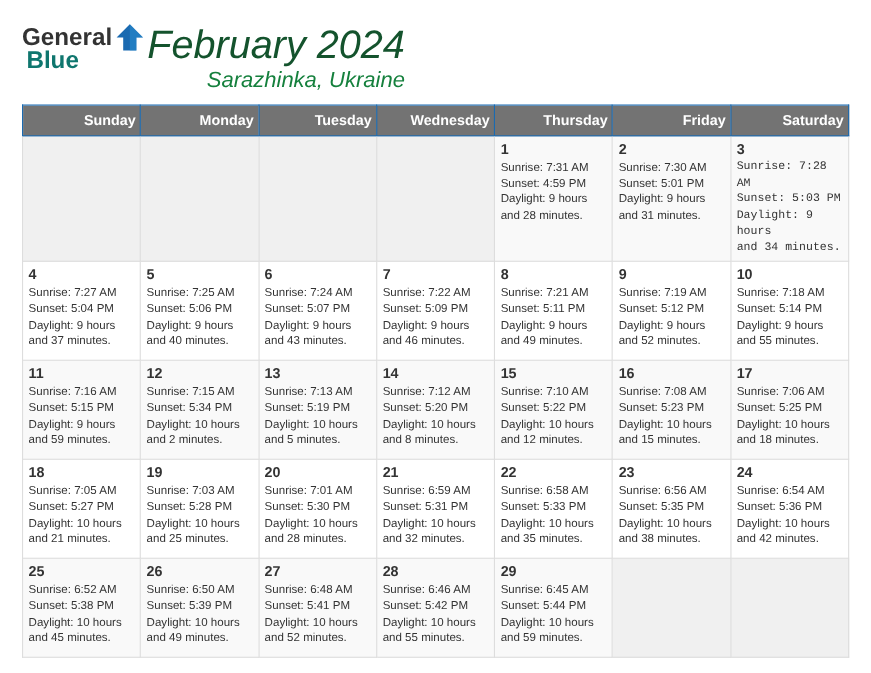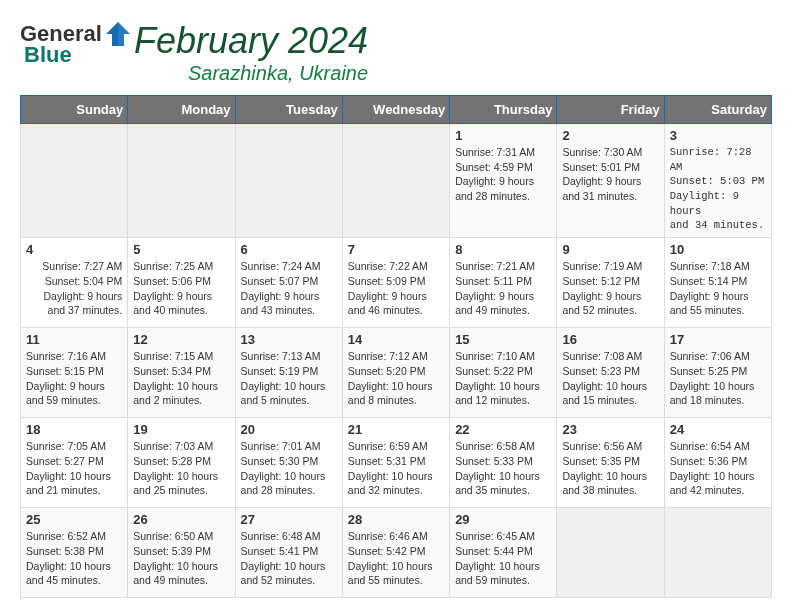--- a/index.html
+++ b/index.html
@@ -145,21 +145,21 @@
           <span class="day-number">3</span>
           <div class="day-info" style="white-space: pre-line; font-family: Liberation Mono, monospace;">Sunrise: 7:28 AM
 Sunset: 5:03 PM
 Daylight: 9 hours
 and 34 minutes.</div>
         </td>
       </tr>
       <tr>
         <td>
           <span class="day-number">4</span>
-          <div class="day-info" style="white-space: pre-line; text-align: right;">Sunrise: 7:27 AM
+          <div class="day-info" style="white-space: pre-line;">Sunrise: 7:27 AM
 Sunset: 5:04 PM
 Daylight: 9 hours
 and 37 minutes.</div>
         </td>
         <td>
           <span class="day-number">5</span>
           <div class="day-info" style="white-space: pre-line;">Sunrise: 7:25 AM
 Sunset: 5:06 PM
 Daylight: 9 hours
 and 40 minutes.</div>

